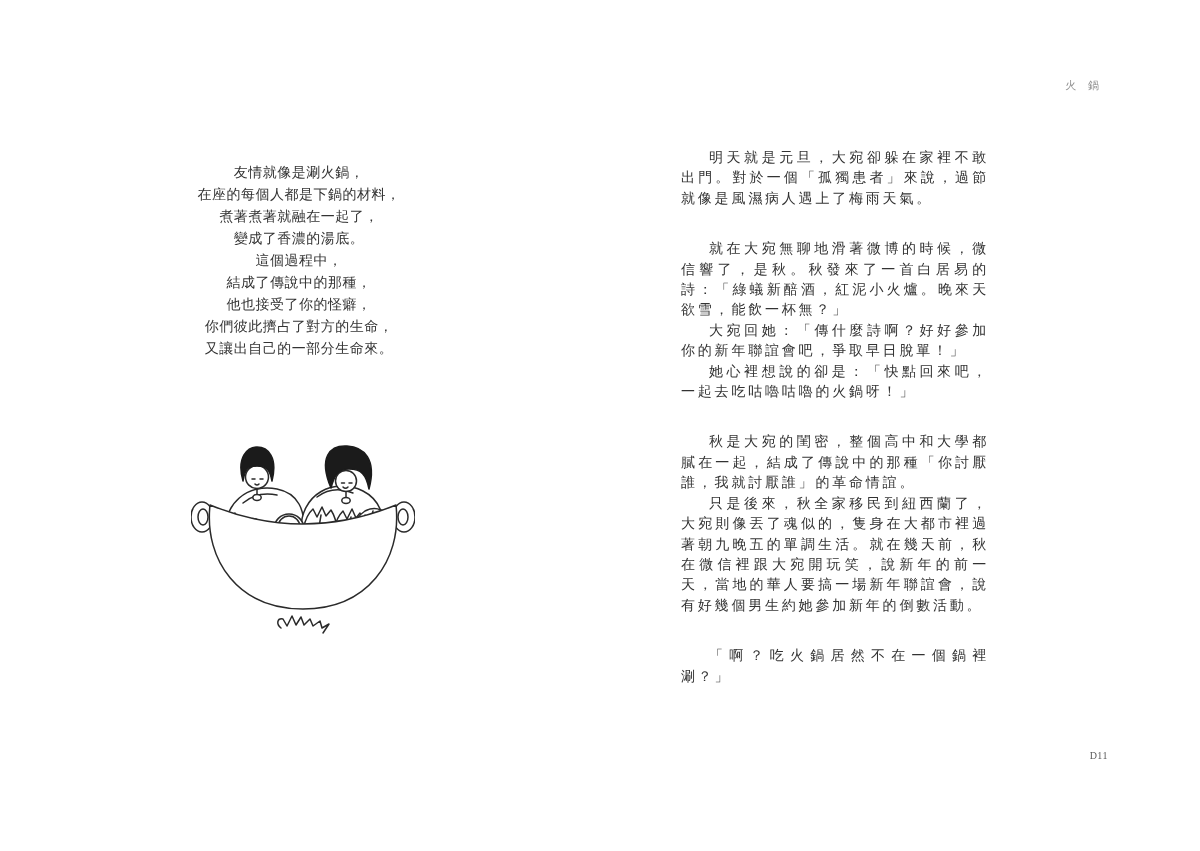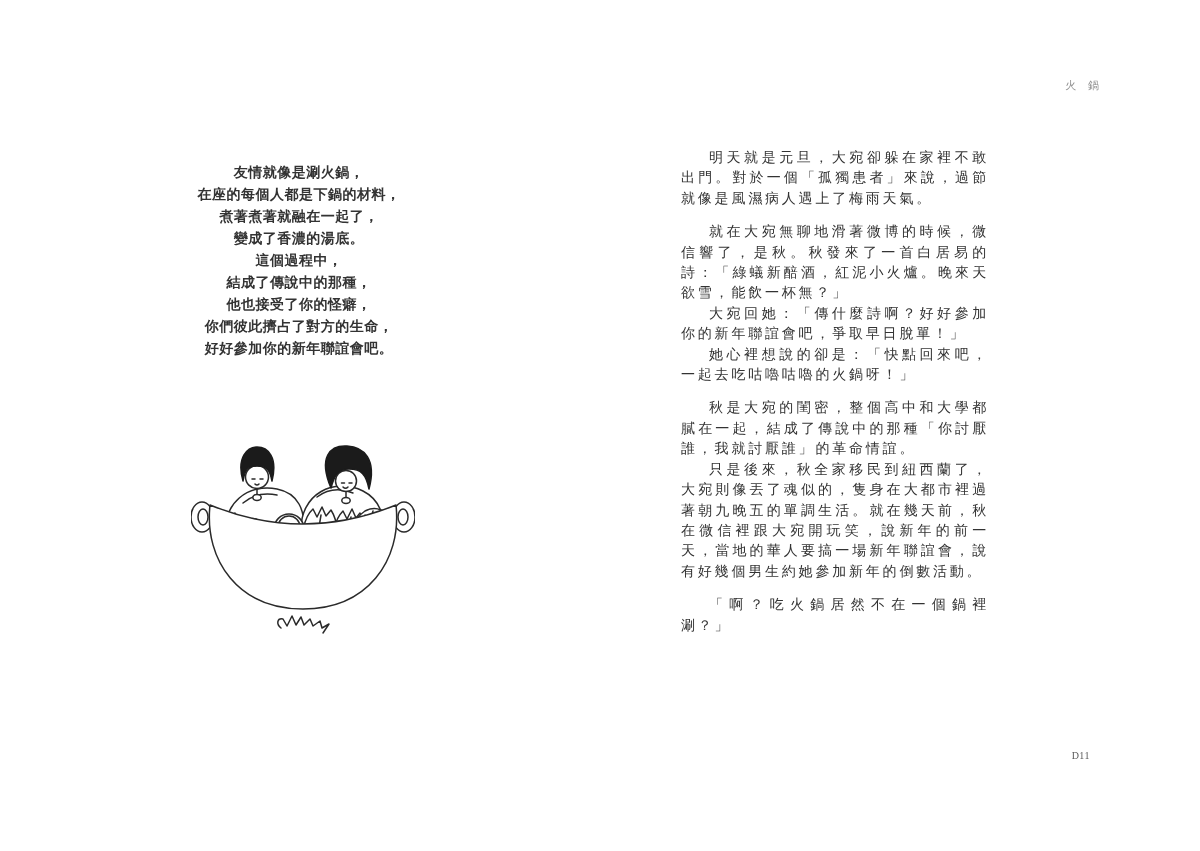--- a/index.html
+++ b/index.html
@@ -10,38 +10,38 @@
     font-family:"Liberation Serif","DejaVu Serif",serif;
     color:#333333;
     overflow:hidden;
   }
   .running-head{
     position:absolute;top:78px;right:100px;
     font-size:11px;color:#8f8f8f;
     letter-spacing:1px;word-spacing:7px;
   }
   .page-number{
-    position:absolute;top:750px;right:110px;
+    position:absolute;top:750px;right:92px;
     font-size:10px;color:#5a5a5a;letter-spacing:0.5px;
   }
   .poem{
     position:absolute;left:149px;top:162px;width:300px;
     text-align:center;
-    font-size:14px;line-height:22px;letter-spacing:0.5px;font-weight:bold;
+    font-size:14px;line-height:22px;letter-spacing:0.5px;
   }
   .poem-line{white-space:nowrap;}
   .illustration{
     position:absolute;left:191px;top:441px;width:224px;height:200px;margin:0;
   }
   .right-page{
     position:absolute;left:681px;top:148px;width:308px;
     font-size:14px;line-height:20.4px;
   }
   .right-page section{margin:0;padding:0;}
-  .right-page section + section{margin-top:13px;}
+  .right-page section + section{margin-top:30px;}
   .para{
     margin:0;
     text-indent:2em;
     text-align:justify;
     text-justify:inter-character;
     letter-spacing:2.8px;
   }
 </style>
 </head>
 <body>
@@ -53,21 +53,21 @@
   <main class="left-page">
     <div class="poem">
       <div class="poem-line">友情就像是涮火鍋，</div>
       <div class="poem-line">在座的每個人都是下鍋的材料，</div>
       <div class="poem-line">煮著煮著就融在一起了，</div>
       <div class="poem-line">變成了香濃的湯底。</div>
       <div class="poem-line">這個過程中，</div>
       <div class="poem-line">結成了傳說中的那種，</div>
       <div class="poem-line">他也接受了你的怪癖，</div>
       <div class="poem-line">你們彼此擠占了對方的生命，</div>
-      <div class="poem-line">好好參加你的新年聯誼會吧。</div>
+      <div class="poem-line">又讓出自己的一部分生命來。</div>
     </div>
 
     <figure class="illustration">
       <svg width="224" height="200" viewBox="0 0 224 200" fill="none" stroke="#2a2a2a" stroke-width="1.5" stroke-linecap="round" stroke-linejoin="round">
 
         <g>
           <path d="M36,96 C30,62 58,42 86,48 C106,52 116,68 112,96" fill="#ffffff"></path>
           <path d="M110,92 C108,52 144,36 172,50 C188,58 196,76 191,96" fill="#ffffff"></path>
           <path d="M52,62 q14,-12 34,-8"></path>
           <path d="M126,56 q16,-12 36,-4"></path>

